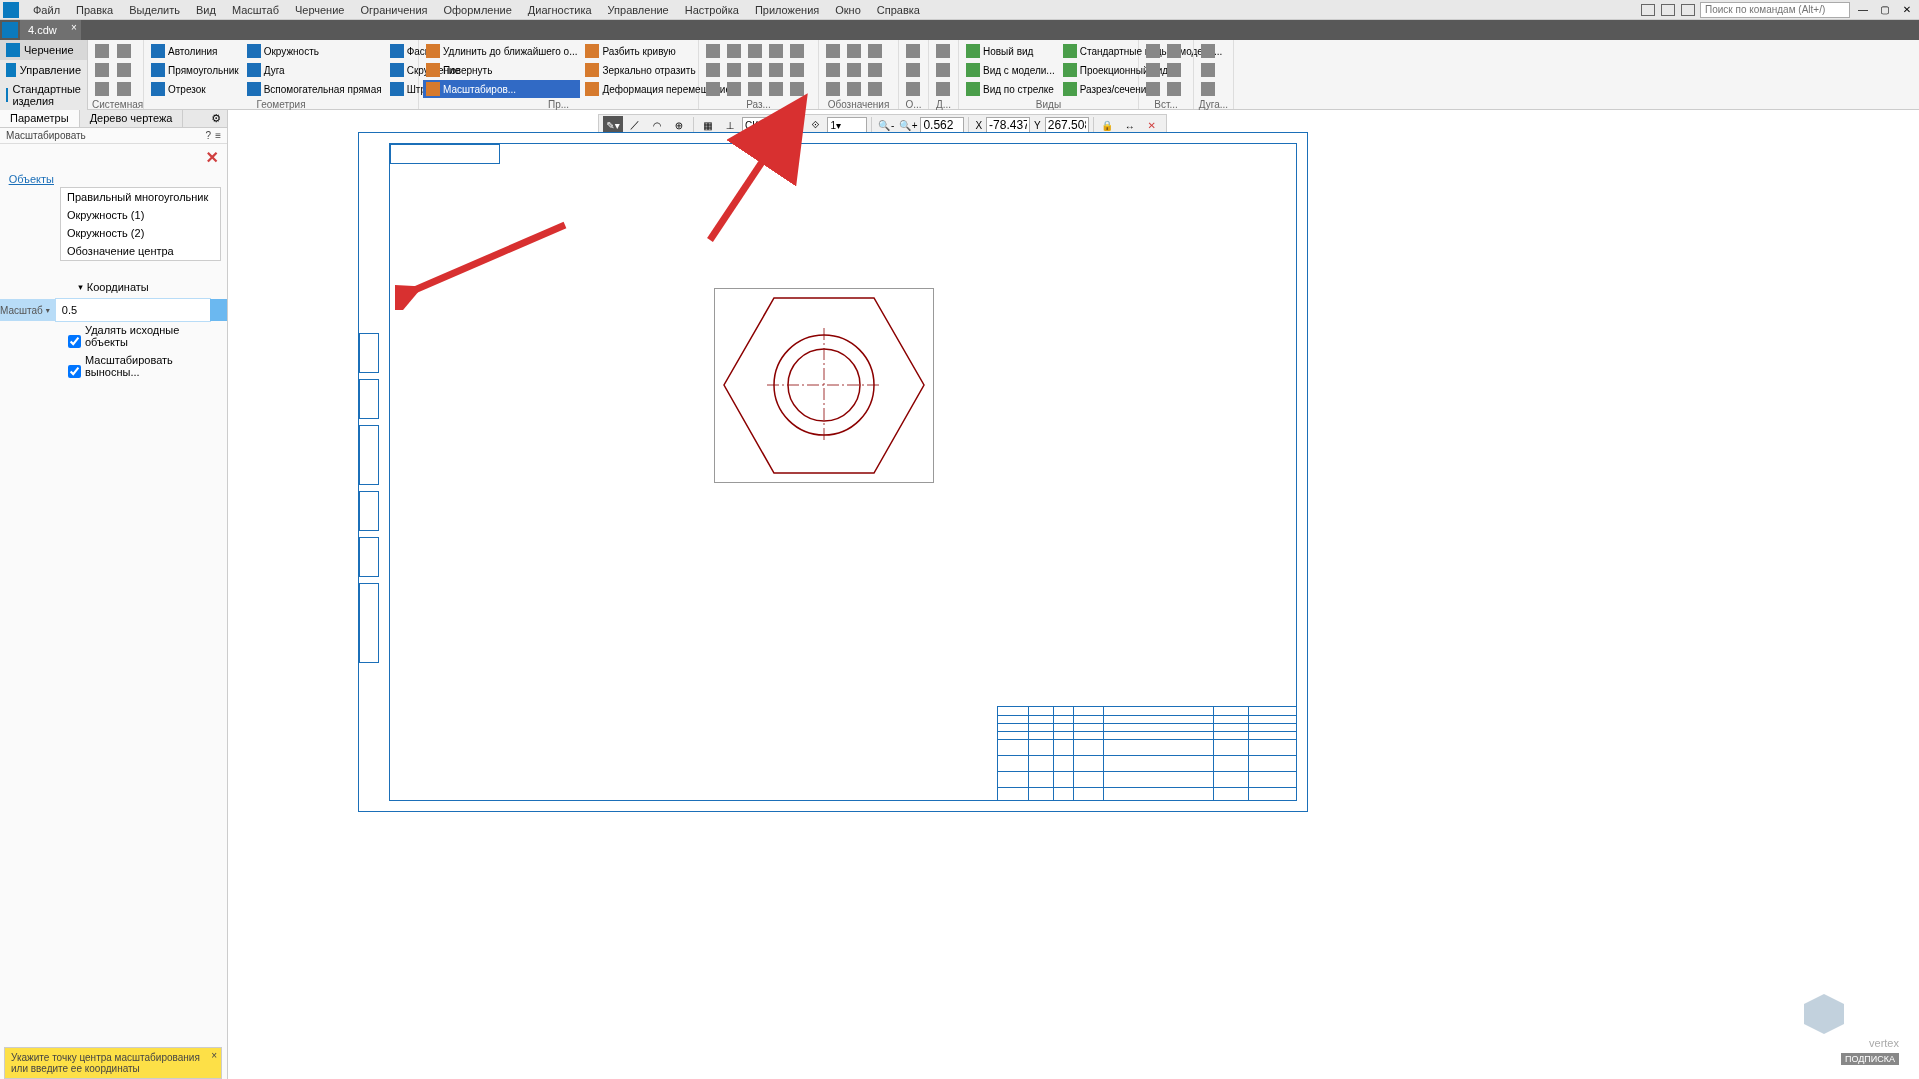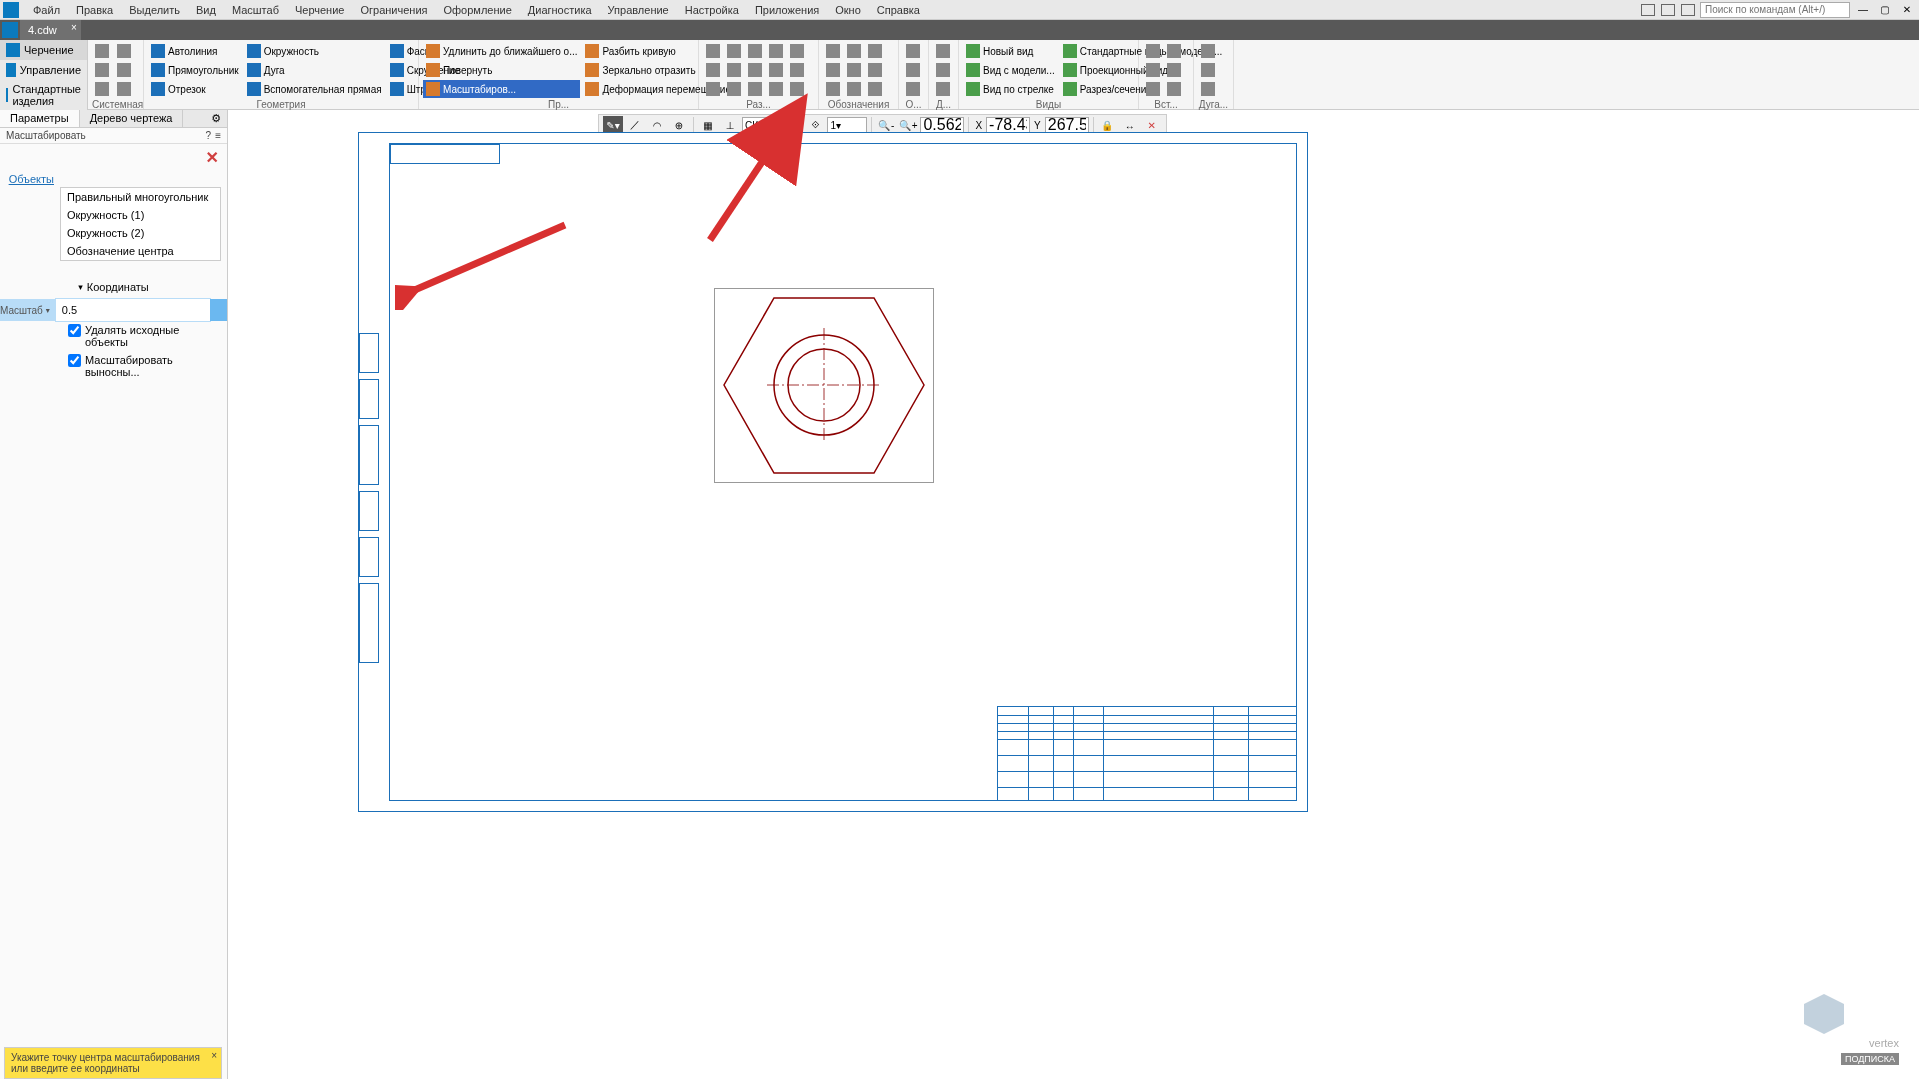--- a/index.html
+++ b/index.html
@@ -53,35 +53,35 @@
 .lp-objects-label { font-size: 11px; color: #1b6fb8; text-decoration: underline; padding: 2px 6px; text-align: right; width: 60px; }
 .lp-objects-list { border: 1px solid #ccc; margin: 0 6px 6px 60px; background: #fff; }
 .lp-obj-item { padding: 3px 6px; font-size: 11px; }
 .lp-section { padding: 6px 8px; font-size: 11px; display: flex; align-items: center; gap: 4px; }
 .lp-section .chev { font-size: 9px; }
 .lp-field-row { display: flex; align-items: center; height: 22px; }
 .lp-field-label { width: 62px; text-align: right; padding-right: 6px; font-size: 10px; color: #555; background: #b8dcf7; height: 100%; display: flex; align-items: center; justify-content: flex-end; }
 .lp-field-label .dd { margin-left: 3px; font-size: 8px; }
 .lp-field-input { flex: 1; border: none; background: #fff; padding: 2px 6px; font-size: 11px; outline: 1px solid #b8dcf7; height: 100%; }
 .lp-field-highlight { width: 20px; background: #6bb8f0; height: 100%; }
-.lp-check-row { display: flex; align-items: flex-start; padding: 3px 8px 3px 68px; font-size: 11px; gap: 4px; }
+.lp-check-row { display: flex; align-items: flex-end; padding: 3px 8px 3px 68px; font-size: 11px; gap: 4px; }
 .lp-check-row input { width: 13px; height: 13px; }
 
 
 .status-hint { position: absolute; bottom: 0; left: 4px; width: 218px; background: #fde047; border: 1px solid #ccc; padding: 4px 6px; font-size: 10px; color: #444; }
 .status-hint .close { position: absolute; right: 4px; top: 2px; cursor: pointer; }
 
 
 .canvas-area { position: absolute; top: 110px; left: 228px; right: 0; bottom: 0; background: #fff; overflow: hidden; }
 
 
 .float-toolbar { position: absolute; top: 4px; left: 370px; height: 22px; background: #f0f0f0; border: 1px solid #ccc; display: flex; align-items: center; padding: 0 4px; gap: 2px; }
 .ft-btn { width: 20px; height: 18px; display: flex; align-items: center; justify-content: center; cursor: pointer; font-size: 10px; }
 .ft-sep { width: 1px; height: 16px; background: #ccc; margin: 0 2px; }
-.ft-input { width: 44px; height: 16px; border: 1px solid #aaa; font-size: 16px; padding: 0 2px; }
+.ft-input { width: 44px; height: 16px; border: 1px solid #aaa; font-size: 12px; padding: 0 2px; }
 .ft-dropdown { height: 16px; border: 1px solid #aaa; font-size: 10px; padding: 0 2px; background: #fff; display: flex; align-items: center; }
 .ft-label { font-size: 10px; padding: 0 2px; }
 
 
 .sheet { position: absolute; top: 22px; left: 130px; width: 950px; height: 680px; background: #fff; border: 1px solid #1b6fb8; }
 .sheet-inner { position: absolute; top: 10px; left: 30px; right: 10px; bottom: 10px; border: 1px solid #1b6fb8; }
 .title-small { position: absolute; top: 0; left: 0; width: 110px; height: 20px; border: 1px solid #1b6fb8; }
 
 
 .left-stamps { position: absolute; top: 200px; left: 0; width: 20px; }

